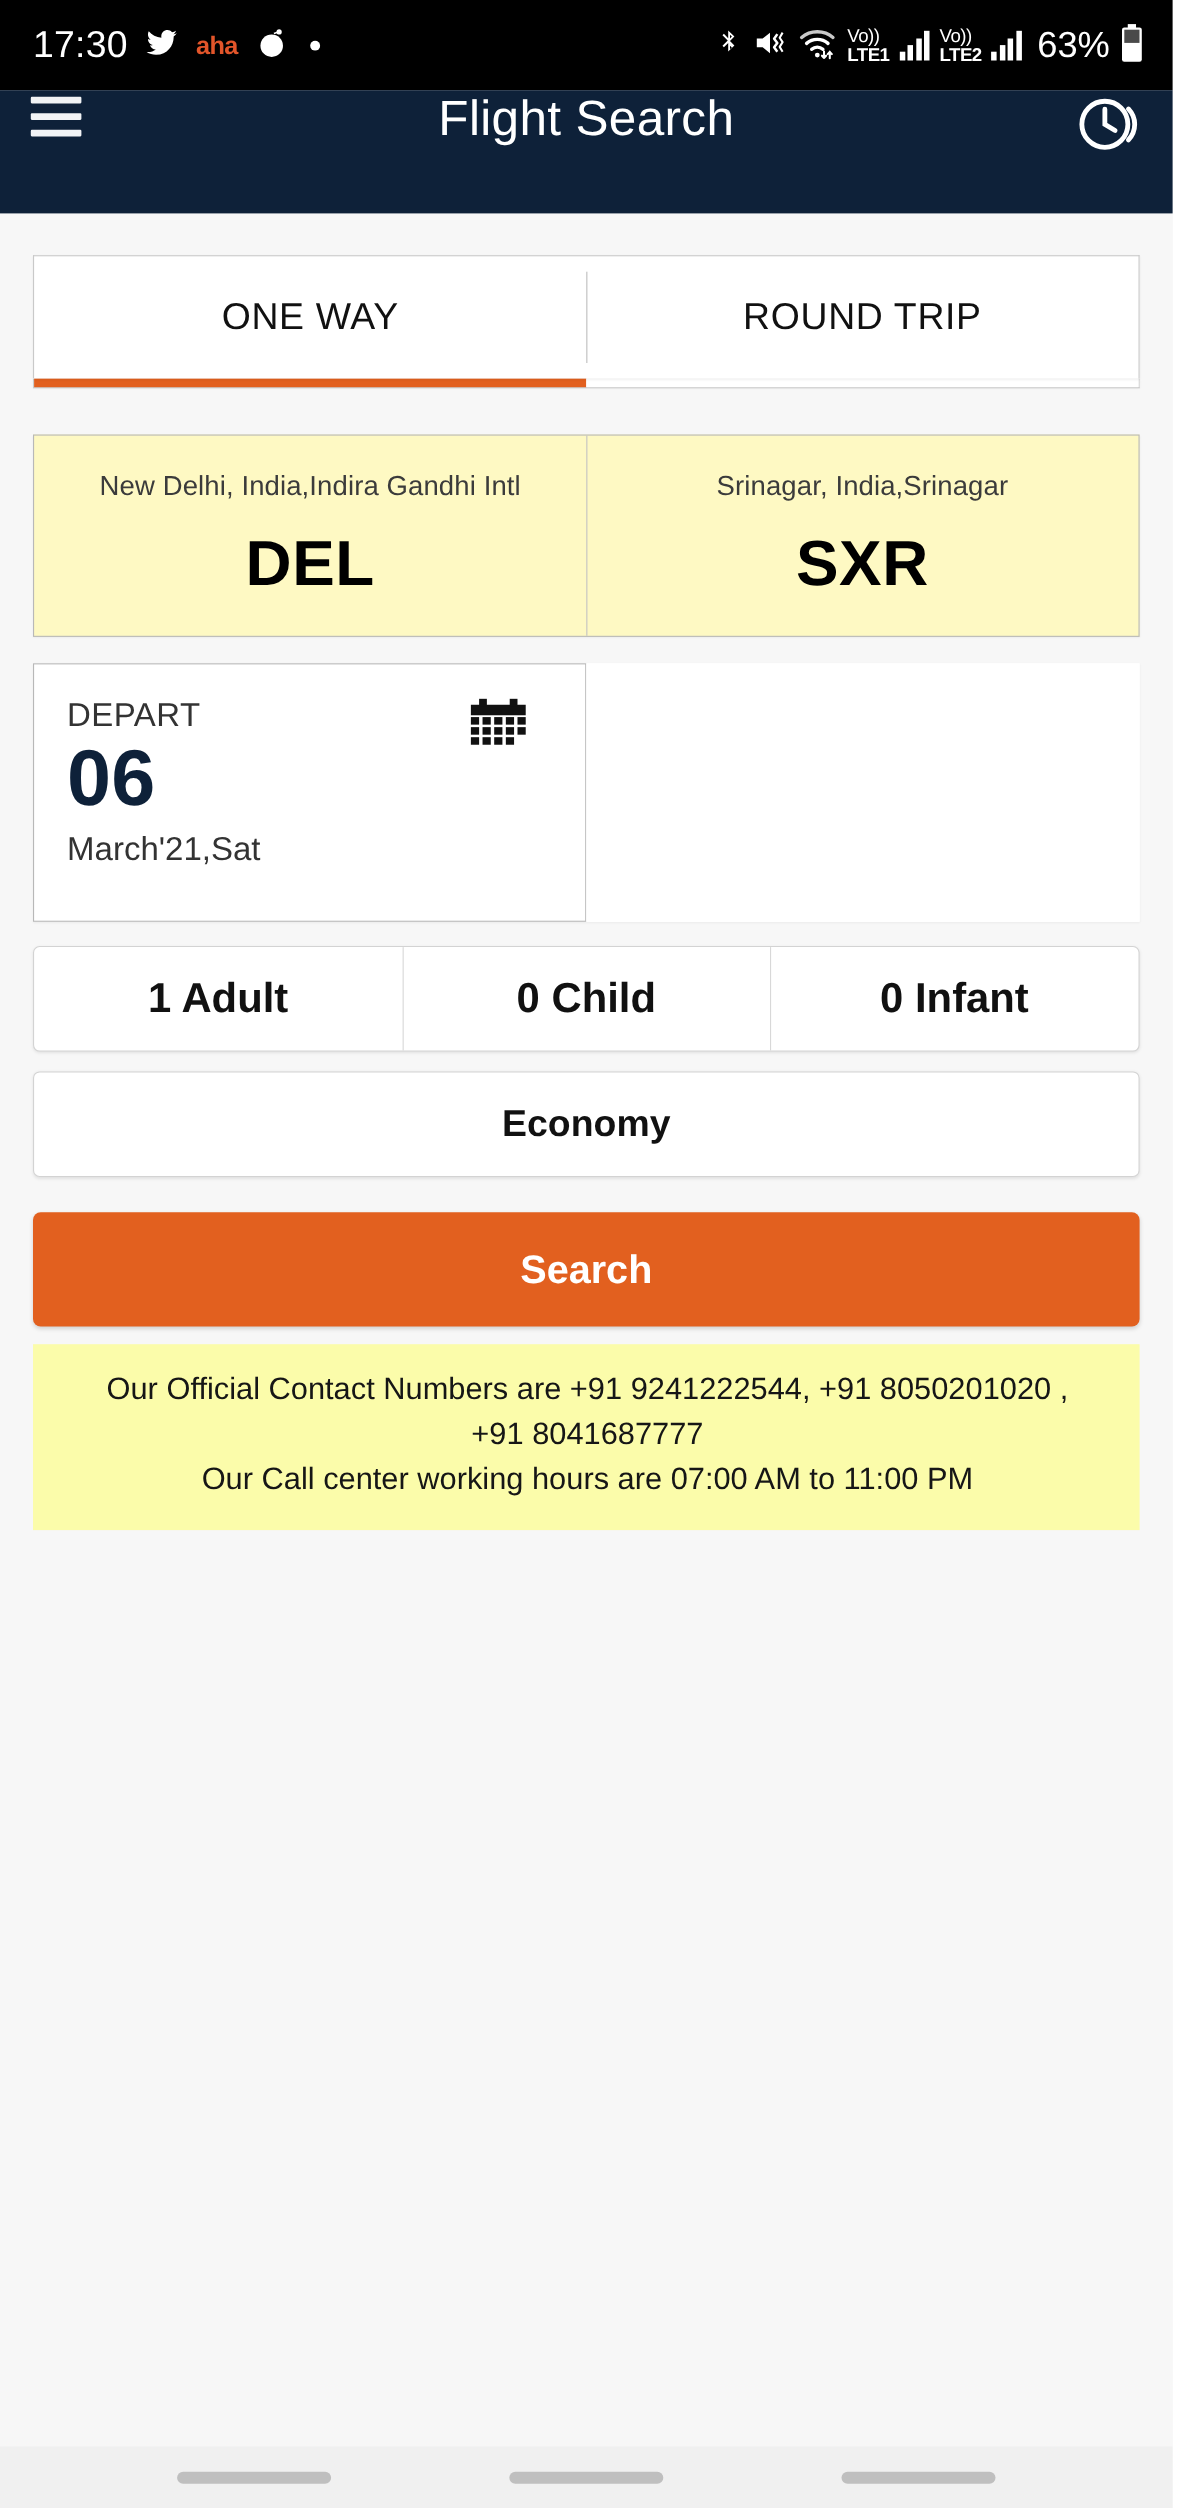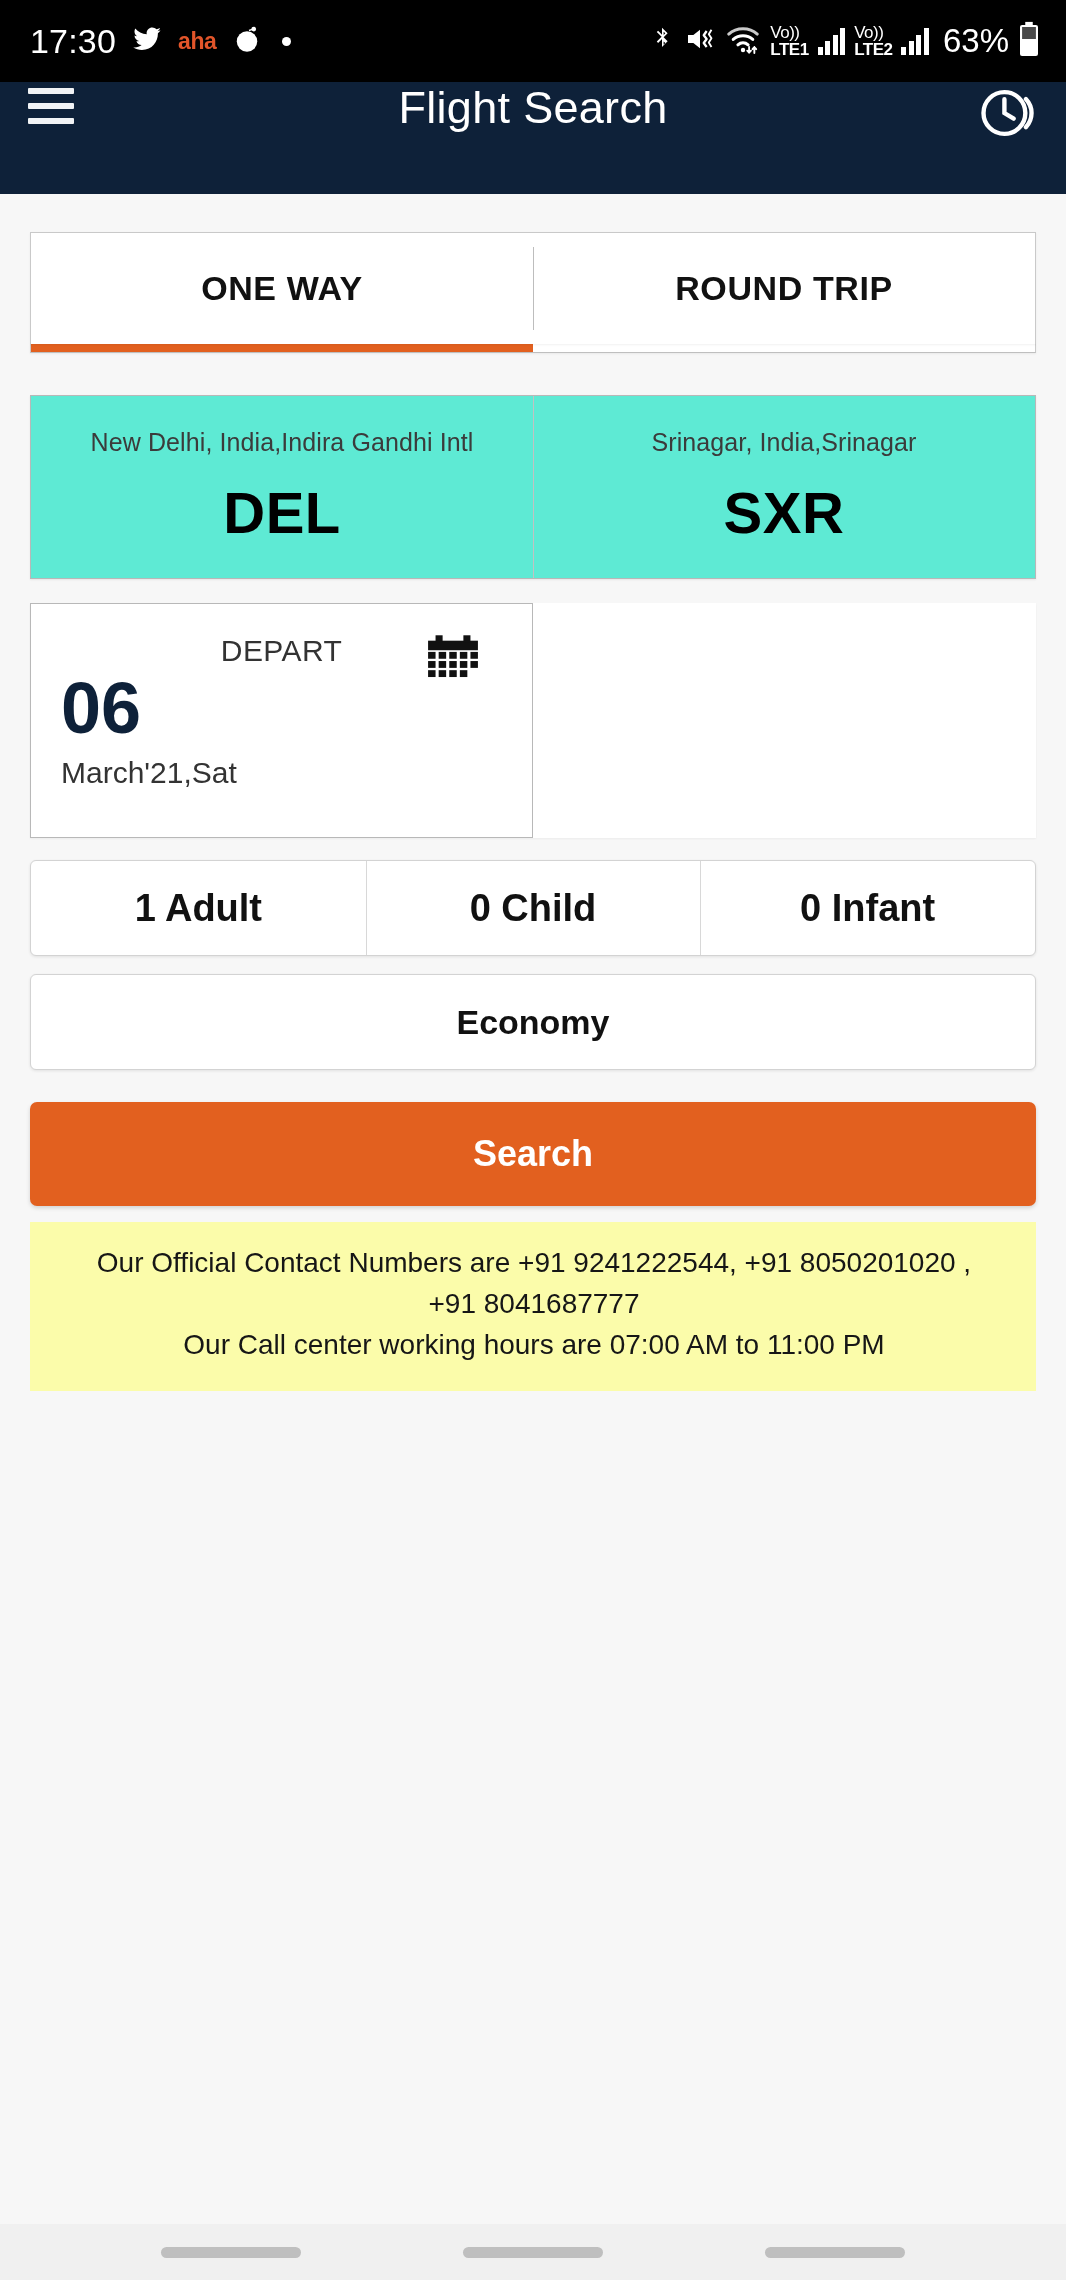--- a/index.html
+++ b/index.html
@@ -145,21 +145,21 @@
     height: 112px;
     position: relative;
     box-shadow: 0 1px 2px rgba(0,0,0,0.06);
   }
   .tab {
     flex: 1 1 50%;
     display: flex;
     align-items: center;
     justify-content: center;
     font-size: 34px;
-    font-weight: bold;
+    font-weight: normal;
     color: #111111;
     letter-spacing: 0.6px;
     cursor: pointer;
     position: relative;
   }
   .tab + .tab::before {
     content: "";
     position: absolute;
     left: 0;
     top: 14px;
@@ -179,21 +179,21 @@
   .tab-underline {
     flex: 1 1 50%;
     background: #e2601f;
   }
   .tab-underline.inactive { background: #ffffff; }
 
   
   .airport-row {
     margin-top: 42px;
     display: flex;
-    background: #5eead4;
+    background: #fef9c3;
     border: 1px solid #b8b8b8;
     height: 184px;
     box-shadow: 0 1px 2px rgba(0,0,0,0.07);
   }
   .airport-cell {
     flex: 1 1 50%;
     display: flex;
     flex-direction: column;
     align-items: center;
     justify-content: center;
@@ -238,21 +238,20 @@
   }
   .date-cell.empty {
     border: none;
     background: #ffffff;
     cursor: default;
   }
   .date-label {
     font-size: 30px;
     color: #333333;
     letter-spacing: 0.4px;
-    text-align: center;
   }
   .date-day {
     font-size: 72px;
     font-weight: bold;
     color: #0e2139;
     line-height: 1.08;
     margin-top: 2px;
   }
   .date-sub {
     font-size: 30px;

